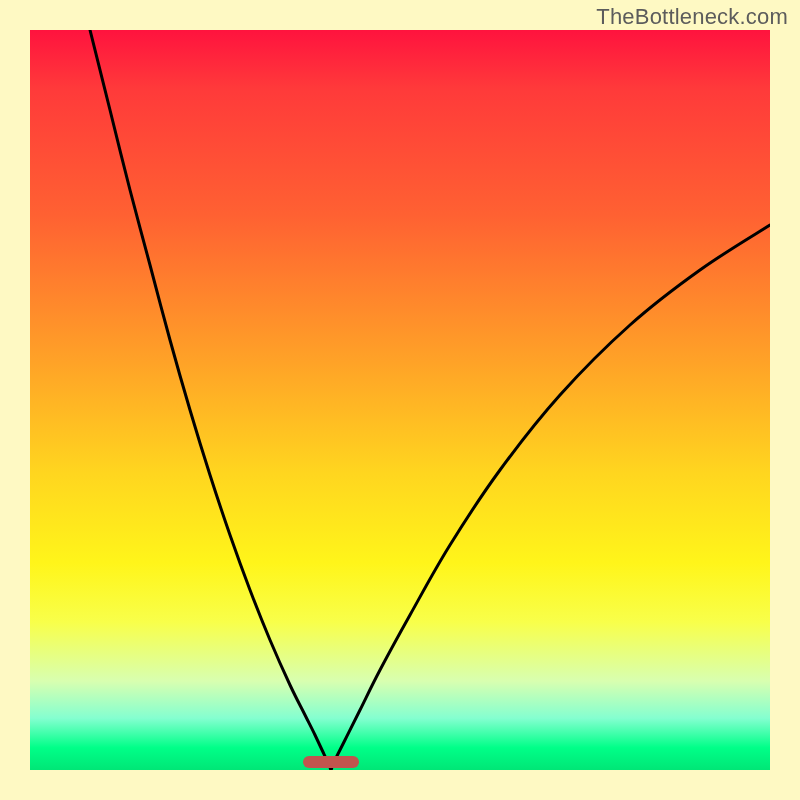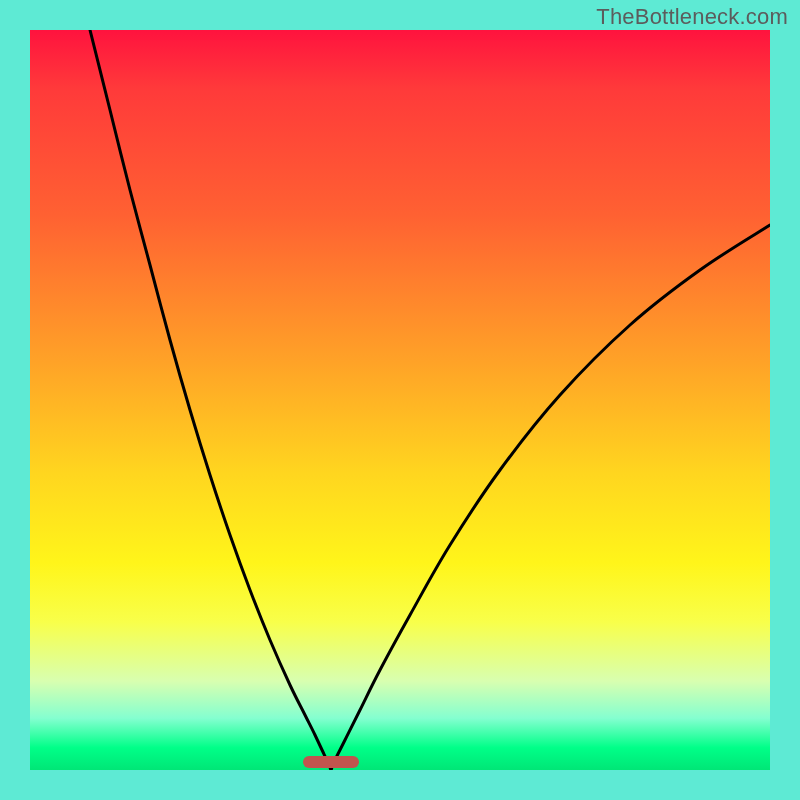--- a/index.html
+++ b/index.html
@@ -7,21 +7,21 @@
     padding: 0;
     width: 800px;
     height: 800px;
     overflow: hidden;
     font-family: Arial, Helvetica, sans-serif;
   }
   .frame {
     position: relative;
     width: 800px;
     height: 800px;
-    background: #5eead4;
+    background: #fef9c3;
     box-sizing: border-box;
     padding-left: 10px;
   }
   .watermark {
     position: absolute;
     top: 4px;
     right: 12px;
     color: #5c5c5c;
     font-size: 22px;
     font-weight: 500;

